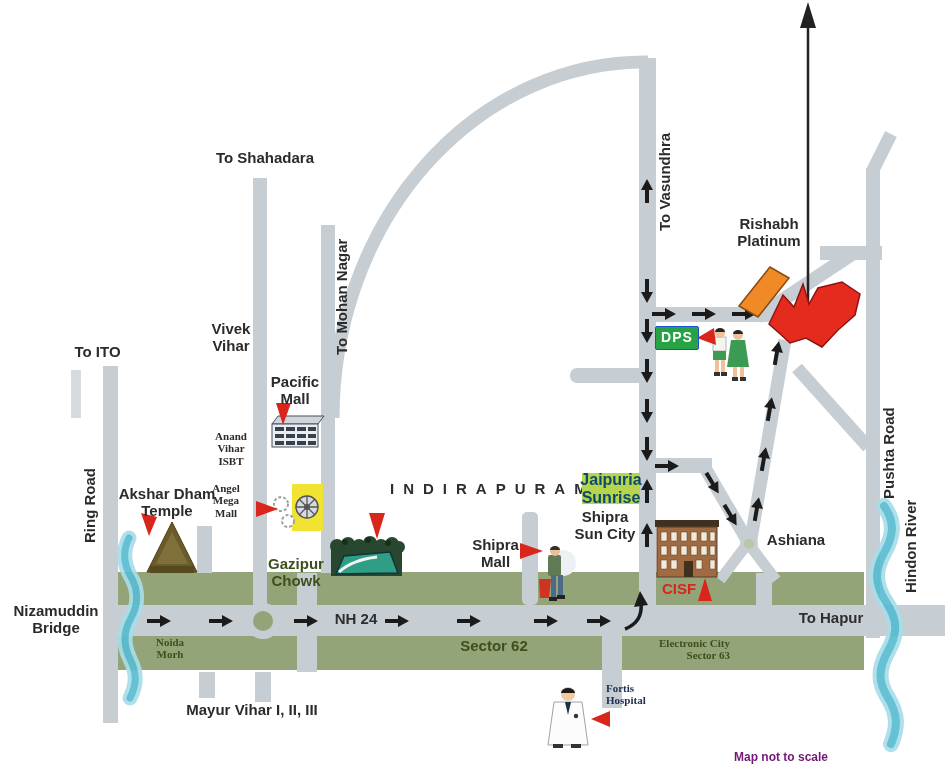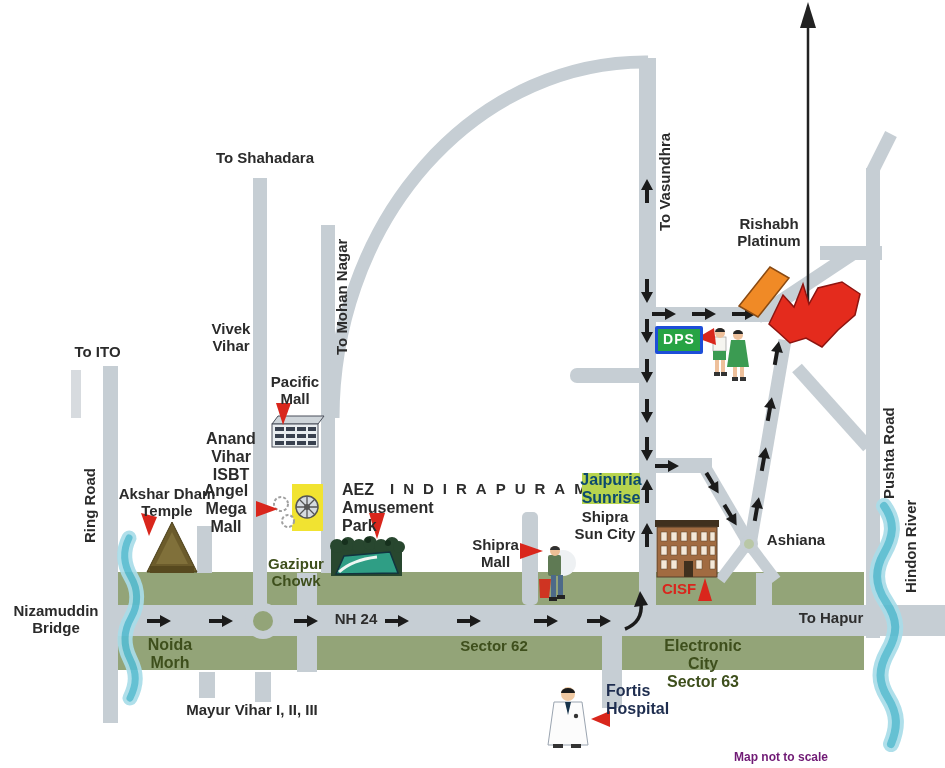--- a/index.html
+++ b/index.html
@@ -5,40 +5,40 @@
   html,body { margin:0; padding:0; background:#ffffff; }
   .stage {
     position:relative; width:922px; height:768px; background:#ffffff;
     overflow:hidden; font-family:"Liberation Sans", sans-serif;padding-left:48px;
   }
   .stage svg.base { position:absolute; left:0; top:0; z-index:0; }
   .lbl {
     position:absolute; z-index:2; font-weight:700; font-size:15px;
     color:var(--ink); text-align:center; white-space:pre-line; line-height:1.12;
   }
-  .lbl.small  { font-size:16px; }
+  .lbl.small  { font-size:11px;font-family:Liberation Serif, serif; }
   .lbl.tiny   { font-size:12px; }
   .lbl.olive  { color:var(--band-text); }
   .lbl.red    { color:var(--marker-red); }
   .lbl.navy   { color:#1e2d4f; }
   .lbl.grey   { color:#701a75; font-weight:700; }
   .lbl.leftal { text-align:left; }
   .lbl.spread { letter-spacing:9px; font-size:15px; color:#2e2e2e; white-space:nowrap; }
   .vlbl {
     transform:rotate(-90deg); transform-origin:0 0;
     white-space:nowrap; text-align:left;
   }
   .tag {
     position:absolute; z-index:2; display:flex; align-items:center; justify-content:center;
     font-weight:700; text-align:center; white-space:pre-line; line-height:1.1;
   }
   .tag.dps {
     left:655px; top:326px; width:42px; height:22px;
     background:var(--dps-green); color:#ffffff; font-size:14px; letter-spacing:1px;
-    border:3px solid #1d4ed8; border-radius:2px;
+    border:1px solid #1d4ed8; border-radius:2px;
   }
   .tag.jaipuria {
     left:582px; top:473px; width:58px; height:31px;
     background:var(--jaipuria-green); color:#0c4a6e; font-size:16px;
   }
   
   .band   { fill:var(--band); }
   .roadf  { fill:var(--road); }
   .roads  { stroke:var(--road); fill:none; }
   .blkarr { fill:var(--arrow-black); }
@@ -282,36 +282,33 @@
   <div class="lbl small" style="left:201px; top:430px; width:60px;">Anand
 Vihar
 ISBT</div>
   <div class="lbl" style="left:118px; top:486px; width:98px;">Akshar Dham
 Temple</div>
   <div class="lbl small" style="left:200px; top:482px; width:52px;">Angel
 Mega
 Mall</div>
   <div class="lbl olive" style="left:264px; top:556px; width:64px;">Gazipur
 Chowk</div>
-  <div class="lbl small leftal" style="left:342px; top:481px; width:76px;">AEZ
-Amusement
-Park</div>
   <div class="lbl spread" style="left:390px; top:481px; width:195px;">INDIRAPURAM</div>
   <div class="lbl" style="left:468px; top:537px; width:55px;">Shipra
 Mall</div>
   <div class="lbl" style="left:568px; top:509px; width:74px;">Shipra
 Sun City</div>
   <div class="lbl" style="left:12px; top:603px; width:88px;">Nizamuddin
 Bridge</div>
   <div class="lbl olive small" style="left:142px; top:636px; width:56px;">Noida
 Morh</div>
   <div class="lbl" style="left:178px; top:702px; width:148px;">Mayur Vihar I, II, III</div>
   <div class="lbl" style="left:330px; top:611px; width:52px; color:#2e2e2e;">NH 24</div>
   <div class="lbl olive" style="left:452px; top:638px; width:84px;">Sector 62</div>
-  <div class="lbl olive small" style="left:648px; top:637px; width:110px;">Electronic City
+  <div class="lbl olive small" style="left:620px; top:637px; width:110px;text-align:right;">Electronic City
 Sector 63</div>
   <div class="lbl" style="left:792px; top:610px; width:78px; color:#2e2e2e;">To Hapur</div>
   <div class="lbl" style="left:765px; top:532px; width:62px;">Ashiana</div>
   <div class="lbl" style="left:732px; top:216px; width:74px;">Rishabh
 Platinum</div>
   <div class="lbl red" style="left:656px; top:581px; width:46px;">CISF</div>
   <div class="lbl navy small leftal" style="left:606px; top:682px; width:72px;">Fortis
 Hospital</div>
   <div class="lbl grey tiny" style="left:722px; top:751px; width:118px;">Map not to scale</div>
 

